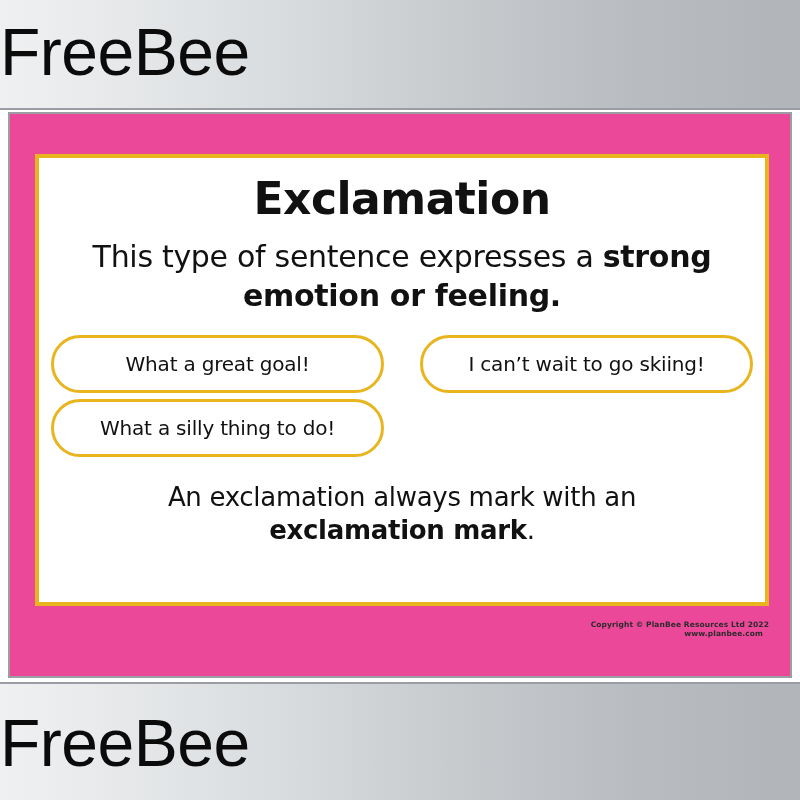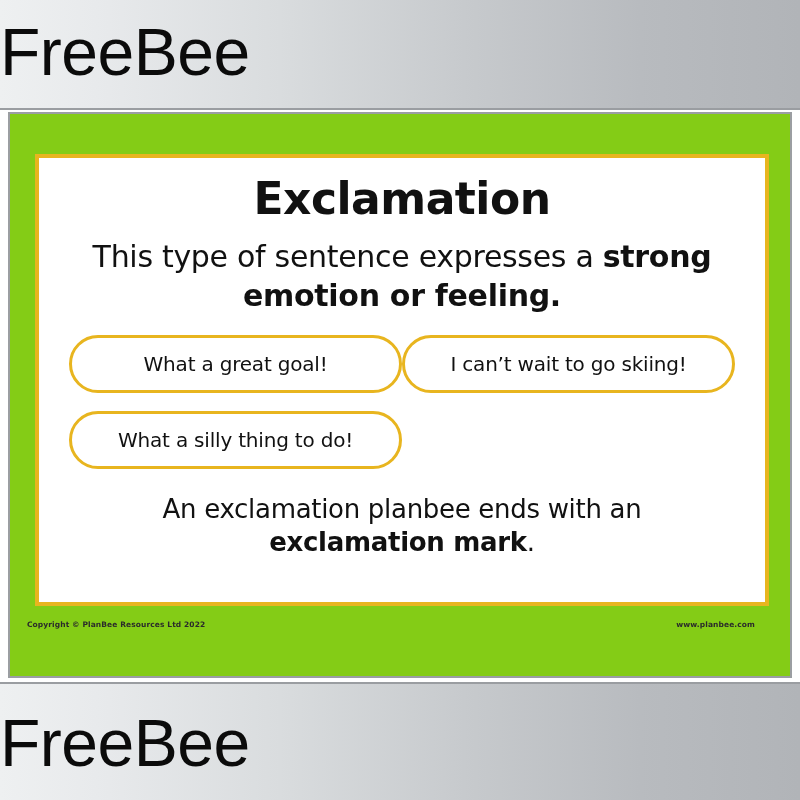--- a/index.html
+++ b/index.html
@@ -66,21 +66,21 @@
     background: #9a9da1;
   }
 
   
   .page {
     position: absolute;
     left: 8px;
     top: 112px;
     width: 784px;
     height: 566px;
-    background: #84cc16;
+    background: #ec4899;
     border: 2px solid #9b9ea2;
   }
 
   
   .frame {
     position: absolute;
     left: 25px;
     top: 40px;
     width: 734px;
     height: 452px;
@@ -107,25 +107,25 @@
     text-align: center;
     line-height: 1.28;
     margin: 16px 42px 0 42px;
     letter-spacing: -0.3px;
   }
 
   .intro b { font-weight: bold; }
 
   .examples {
     margin-top: 20px;
-    padding: 0 30px;
+    padding: 0 12px;
     display: flex;
     flex-wrap: wrap;
     justify-content: space-between;
-    row-gap: 18px;
+    row-gap: 6px;
   }
 
   .bubble {
     width: 333px;
     height: 58px;
     border: 3px solid #e8b51f;
     border-radius: 30px;
     background: #ffffff;
     display: flex;
     align-items: center;
@@ -146,26 +146,27 @@
     line-height: 1.28;
     margin: 24px 48px 0 48px;
     letter-spacing: -0.3px;
   }
 
   .outro b { font-weight: bold; }
 
   
   .footer {
     position: absolute;
-    left: 17px;
+    left: 25px;
     top: 506px;
     width: 734px;
     display: flex;
     align-items: flex-end;
     justify-content: space-between;
+    flex-direction: column;
   }
 
   .footer-copyright,
   .footer-web {
     font-family: "DejaVu Sans", sans-serif;
     font-size: 7.5px;
     font-weight: bold;
     color: #2b2b2b;
     letter-spacing: 0.1px;
     white-space: nowrap;
@@ -192,21 +193,21 @@
         <span>This type of sentence expresses a </span><b>strong emotion or feeling.</b>
       </div>
 
       <div class="examples">
         <div class="bubble">What a great goal!</div>
         <div class="bubble">I can’t wait to go skiing!</div>
         <div class="bubble">What a silly thing to do!</div>
       </div>
 
       <div class="outro">
-        <span>An exclamation planbee ends with an </span><b>exclamation mark</b><span>.</span>
+        <span>An exclamation always mark with an </span><b>exclamation mark</b><span>.</span>
       </div>
 
     </div>
 
     <div class="footer">
       <div class="footer-copyright">Copyright © PlanBee Resources Ltd 2022</div>
       <div class="footer-web">www.planbee.com</div>
     </div>
 
   </div>

